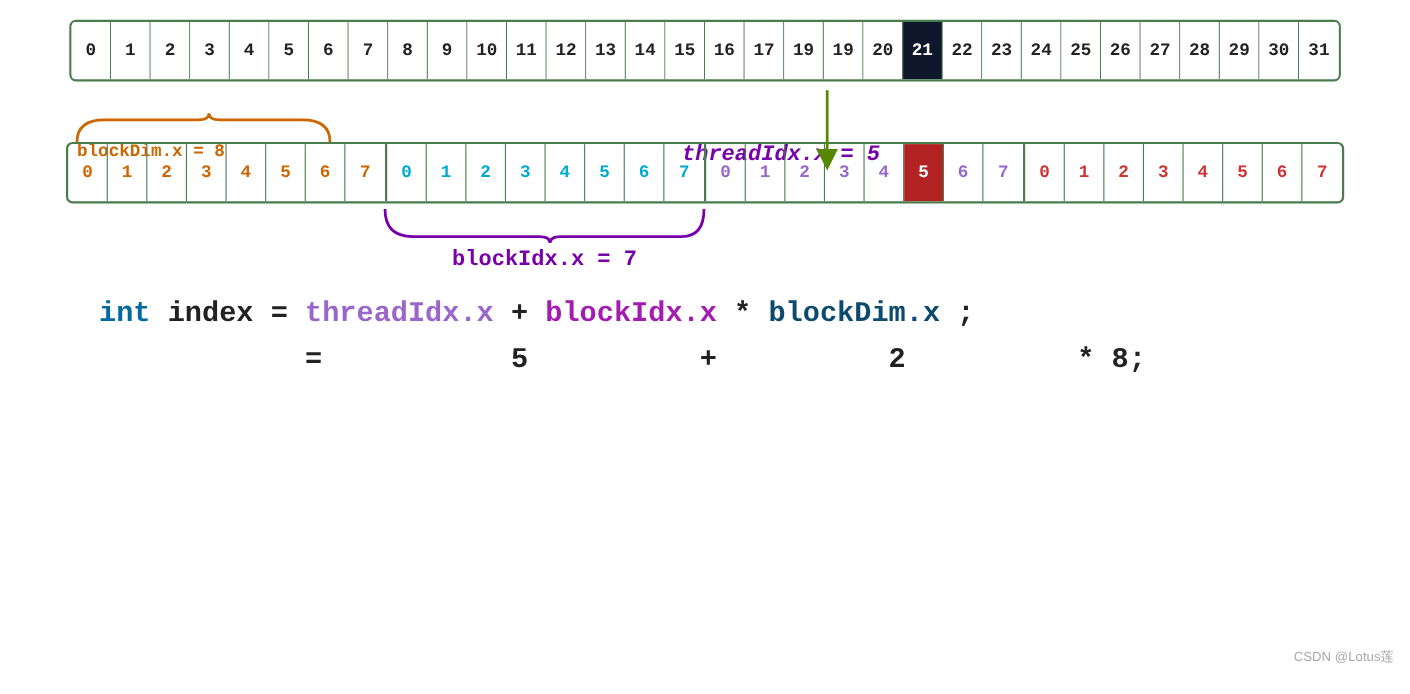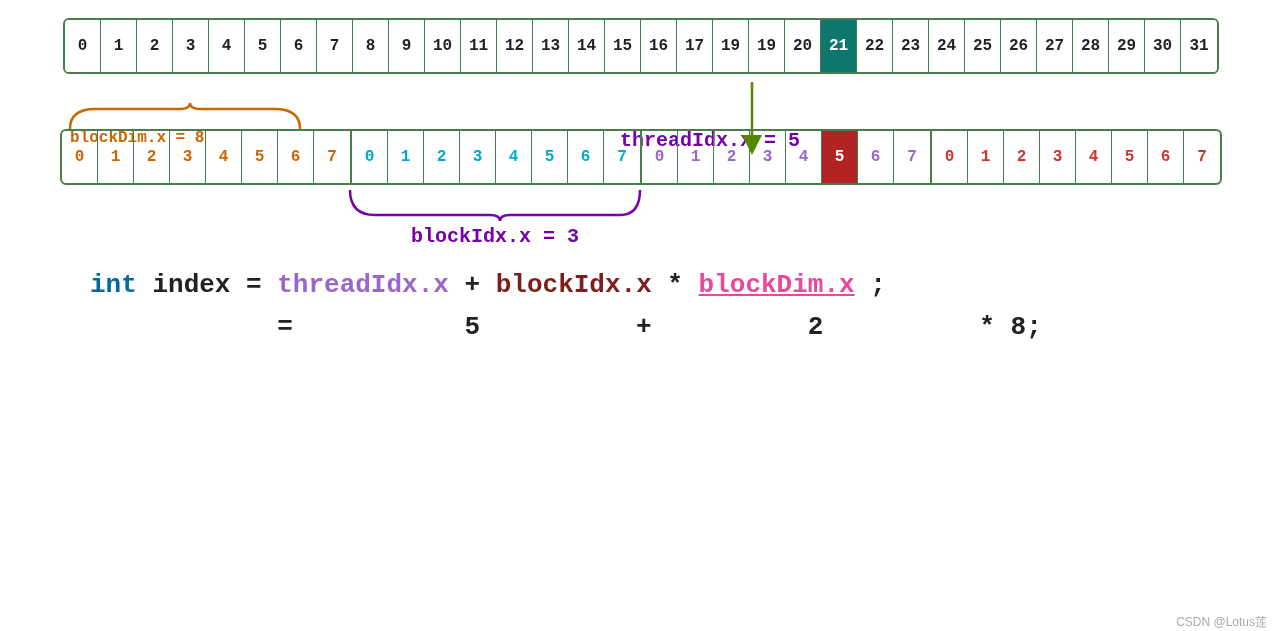--- a/index.html
+++ b/index.html
@@ -46,21 +46,21 @@
       color: #222;
       background: #fff;
       flex-shrink: 0;
     }
 
     .array-cell:last-child {
       border-right: none;
     }
 
     .array-cell.highlighted {
-      background: #0f766e;
+      background: #0f172a;
       color: #fff;
     }
 
     
     .middle-section {
       margin-top: 20px;
       position: relative;
     }
 
     
@@ -75,20 +75,21 @@
     }
 
     
     .threadidx-label {
       position: absolute;
       top: 0px;
       left: 560px;
       color: #7700aa;
       font-size: 20px;
       font-weight: bold;
+      font-style: italic;
     }
 
     
     .middle-array-wrapper {
       margin-top: 55px;
       position: relative;
     }
 
     .middle-array-outer {
       border: 2px solid #4a7c4e;
@@ -156,27 +157,27 @@
 
     .formula-line {
       font-size: 26px;
       font-weight: bold;
       color: #222;
       line-height: 1.6;
     }
 
     .keyword { color: #0369a1; }
     .var-thread { color: #9966cc; text-align: right; }
-    .var-block { color: #7f1d1d; }
-    .var-blockdim { color: #ec4899; text-decoration: underline; }
+    .var-block { color: #a21caf; }
+    .var-blockdim { color: #0c4a6e; }
 
     
     .watermark {
       position: absolute;
-      bottom: 0;
+      bottom: 25px;
       right: 15px;
       font-size: 12px;
       color: #aaa;
       font-family: Arial, sans-serif;
     }
   </style>
 </head>
 <body>
 
 <div class="main-container">
@@ -280,21 +281,21 @@
             <div class="mid-cell block3-cell">5</div>
             <div class="mid-cell block3-cell">6</div>
             <div class="mid-cell block3-cell">7</div>
           </div>
         </div>
 
       <div style="position:relative; height:55px;">
         <svg width="300" height="50" style="position:absolute; left:285px; top:0;">
           <path d="M5,5 Q5,30 30,30 L145,30 Q155,30 155,36 Q155,30 165,30 L275,30 Q295,30 295,5" fill="none" stroke="#7700aa" stroke-width="2.5"></path>
         </svg>
-        <div class="blockidx-label" style="position:absolute; left:285px; top:32px; width:300px;">blockIdx.x = 3</div>
+        <div class="blockidx-label" style="position:absolute; left:285px; top:32px; width:300px;">blockIdx.x = 7</div>
       </div>
     </div>
   </div>
 
   <div class="formula-section">
     <div class="formula-line">
       <span class="keyword">int</span>
       <span>  index = </span>
       <span class="var-thread">threadIdx.x</span>
       <span> + </span>

